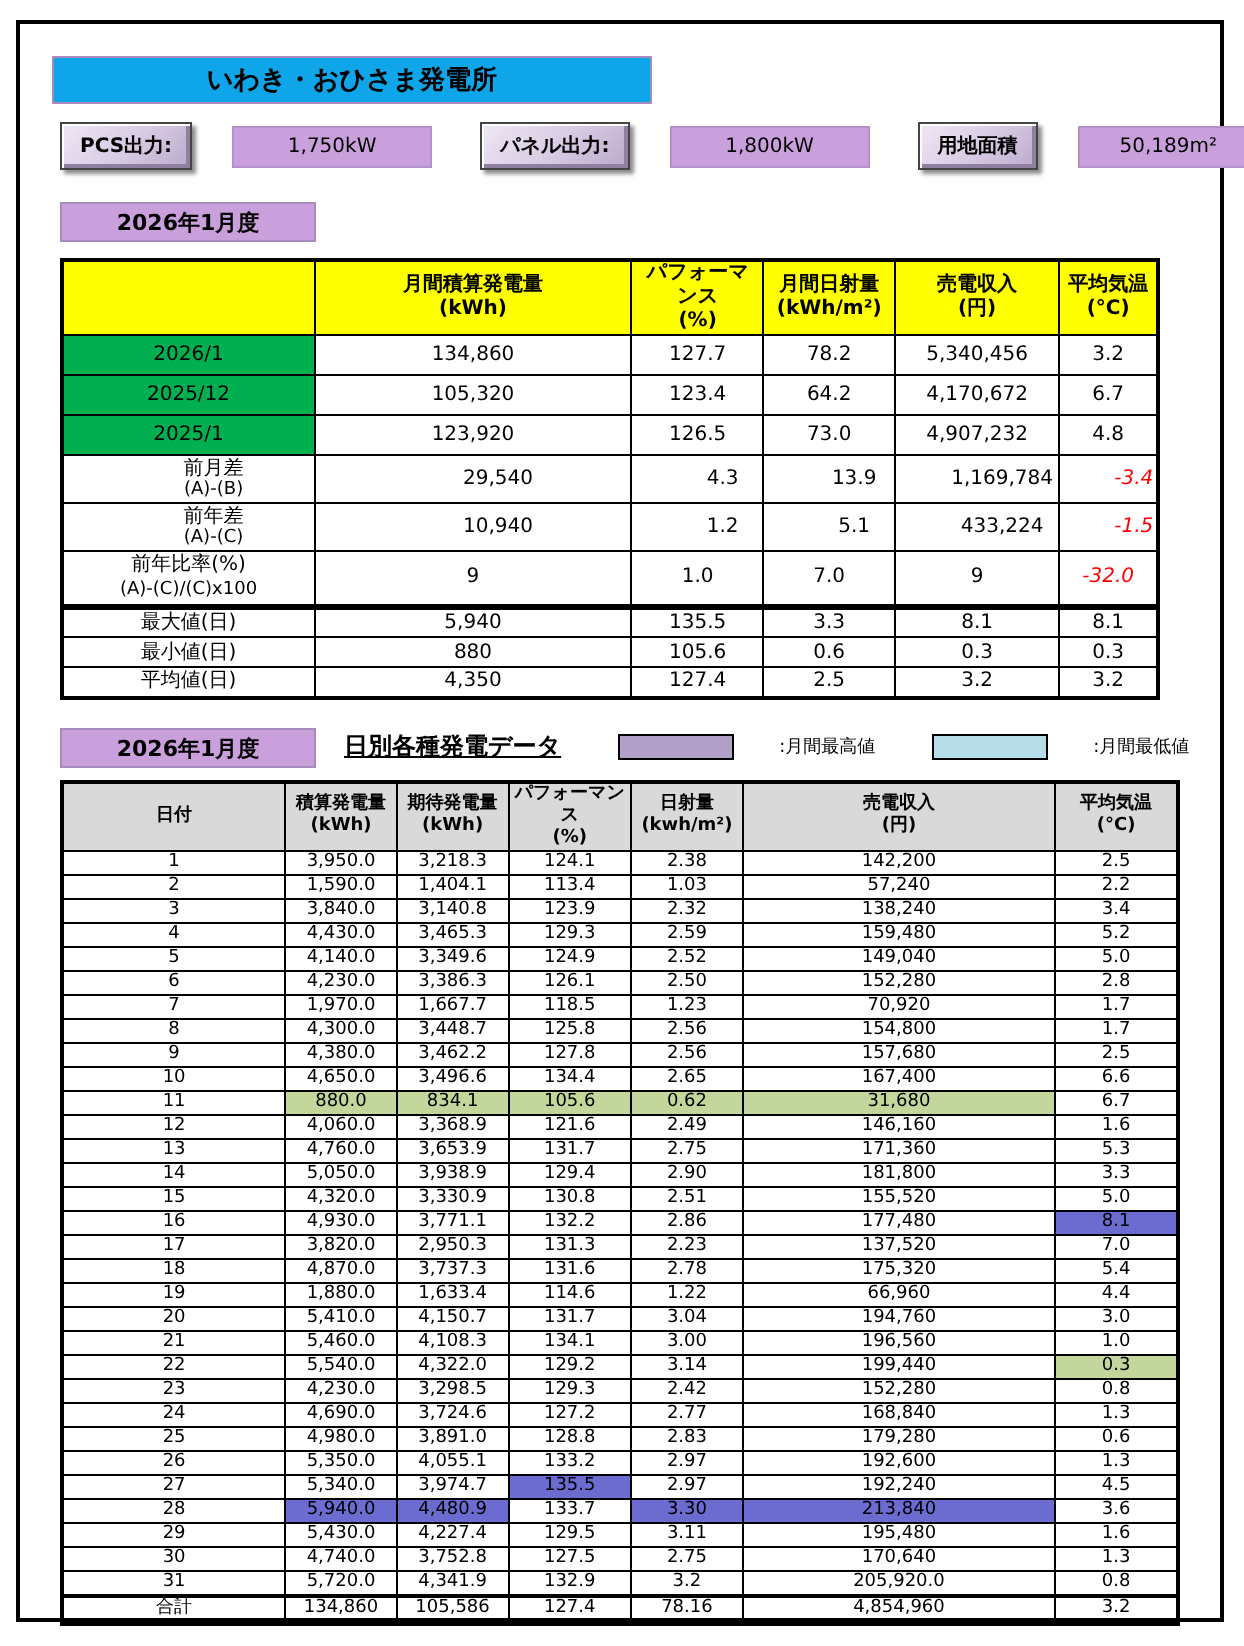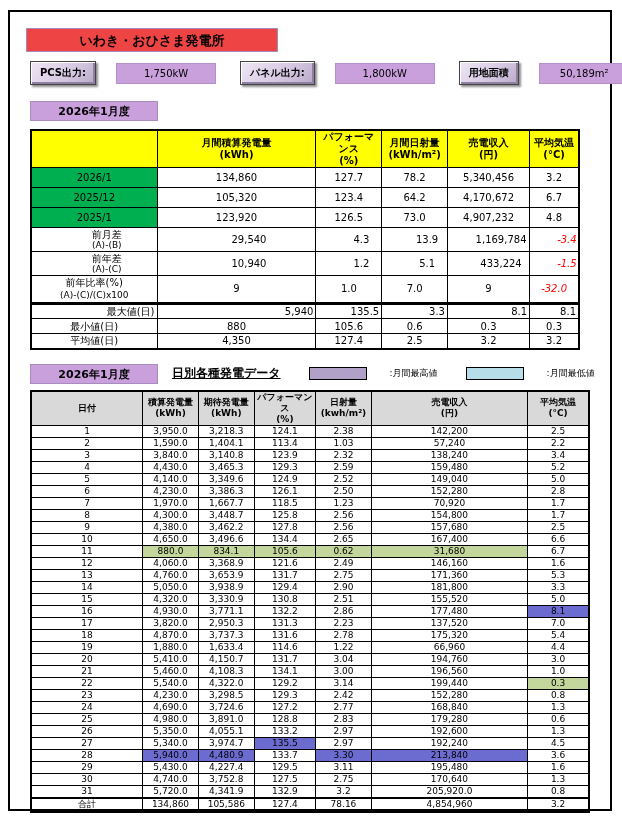--- a/index.html
+++ b/index.html
@@ -9,22 +9,22 @@
     font-family:"DejaVu Sans","Liberation Sans",sans-serif;
     color:#000;
   }
   .frame {
     margin:10px 8px 0 8px; border:2px solid #000;
     width:604px; height:801px; background:#fff; position:relative;
     padding:0;
   }
   
   .titlebar {
-    margin:16px 0 0 16px; width:252px; height:24px; line-height:24px;
-    background:#ef4444; border:1px solid #a88cc0;
+    margin:16px 0 0 16px; width:300px; height:24px; line-height:24px;
+    background:#0ea5e9; border:1px solid #a88cc0;
     text-align:center; font-weight:bold; font-size:13px;
   }
   .fields-row { display:flex; margin:9px 0 0 20px; gap:24px; }
   .field-group { display:flex; align-items:center; gap:9px; }
   .btn3d {
     font-family:inherit; font-weight:bold; font-size:10px; color:#000;
     background:linear-gradient(135deg,#efe7f5 0%,#d7c9e3 55%,#b9a9c9 100%);
     border:1px solid #444;
     box-shadow: inset 1px 1px 0 #fff, inset -2px -2px 0 #8f7fa0, 2px 2px 2px rgba(0,0,0,.45);
     padding:4px 9px; cursor:pointer; white-space:nowrap;
@@ -48,21 +48,21 @@
     border:1px solid #000; text-align:center; font-size:10px; padding:0 2px;
     font-weight:normal; overflow:hidden;
   }
   .monthly thead th { background:#ffff00; font-weight:bold; height:36px; line-height:12px; }
   .monthly thead th .unit { font-weight:bold; }
   .monthly tr.r-green td, .monthly tr.r-green th { height:20px;margin-top:20px; }
   .monthly tr.r-green th { background:#00b050; }
   .monthly tr.r-diff th, .monthly tr.r-diff td { height:24px; line-height:11px;padding-left:27px; }
   .monthly tr.r-ratio th, .monthly tr.r-ratio td { height:28px; line-height:12px; }
   .monthly tr.r-stat th, .monthly tr.r-stat td { height:15px; line-height:13px; }
-  .monthly tr.first th, .monthly tr.first td { border-top:3px solid #000;text-align:right; }
+  .monthly tr.first th, .monthly tr.first td { border-top:3px solid #000; }
   .monthly th .sub { font-size:9px; }
   td.neg { color:#ff0000;font-style:italic; }
   
   .daily-head { display:flex; align-items:center; margin:14px 0 6px 20px; gap:14px; }
   .daily-title { font-weight:bold; font-size:12px; text-decoration:underline; }
   .legend-item { display:flex; align-items:center; margin-left:14px; font-size:9px;gap:20px; }
   .swatch { display:inline-block; width:58px; height:13px; border:1px solid #000; margin-right:3px; }
   
   .daily { width:560px; margin-left:20px; border:2px solid #000; }
   .daily th, .daily td {

